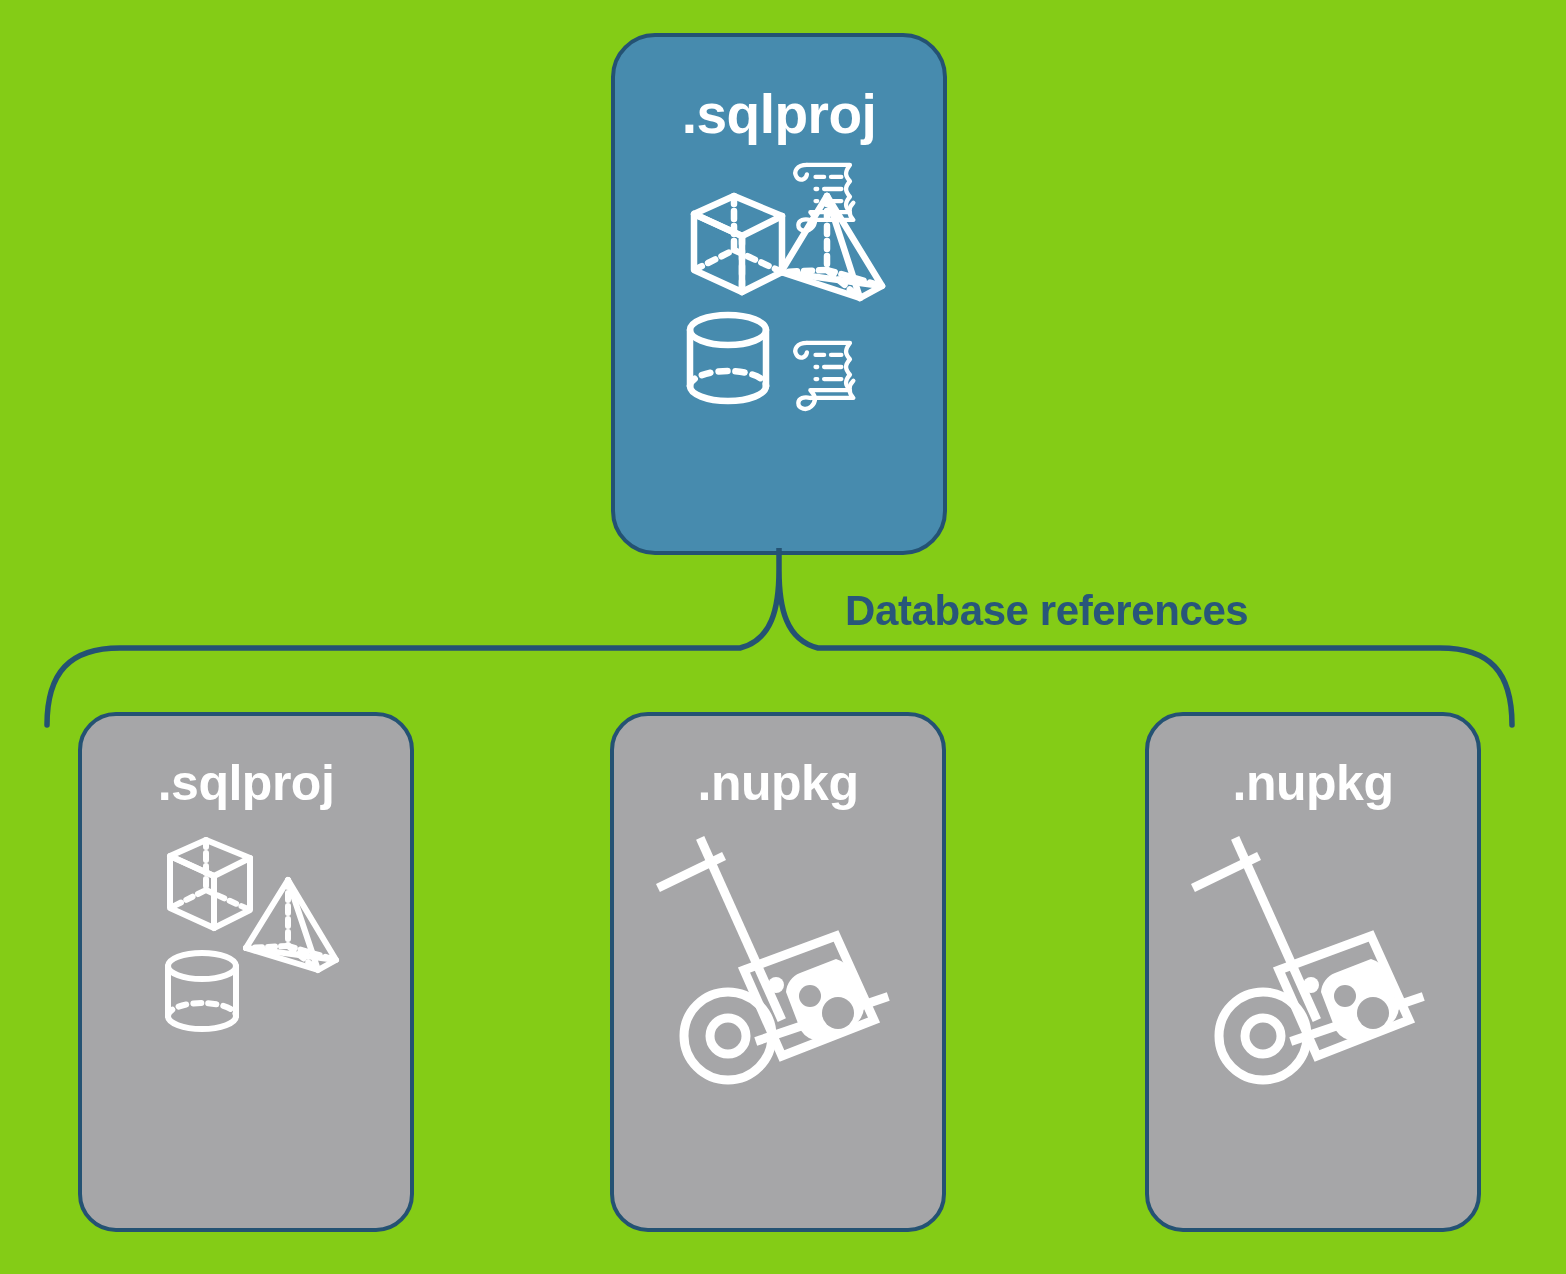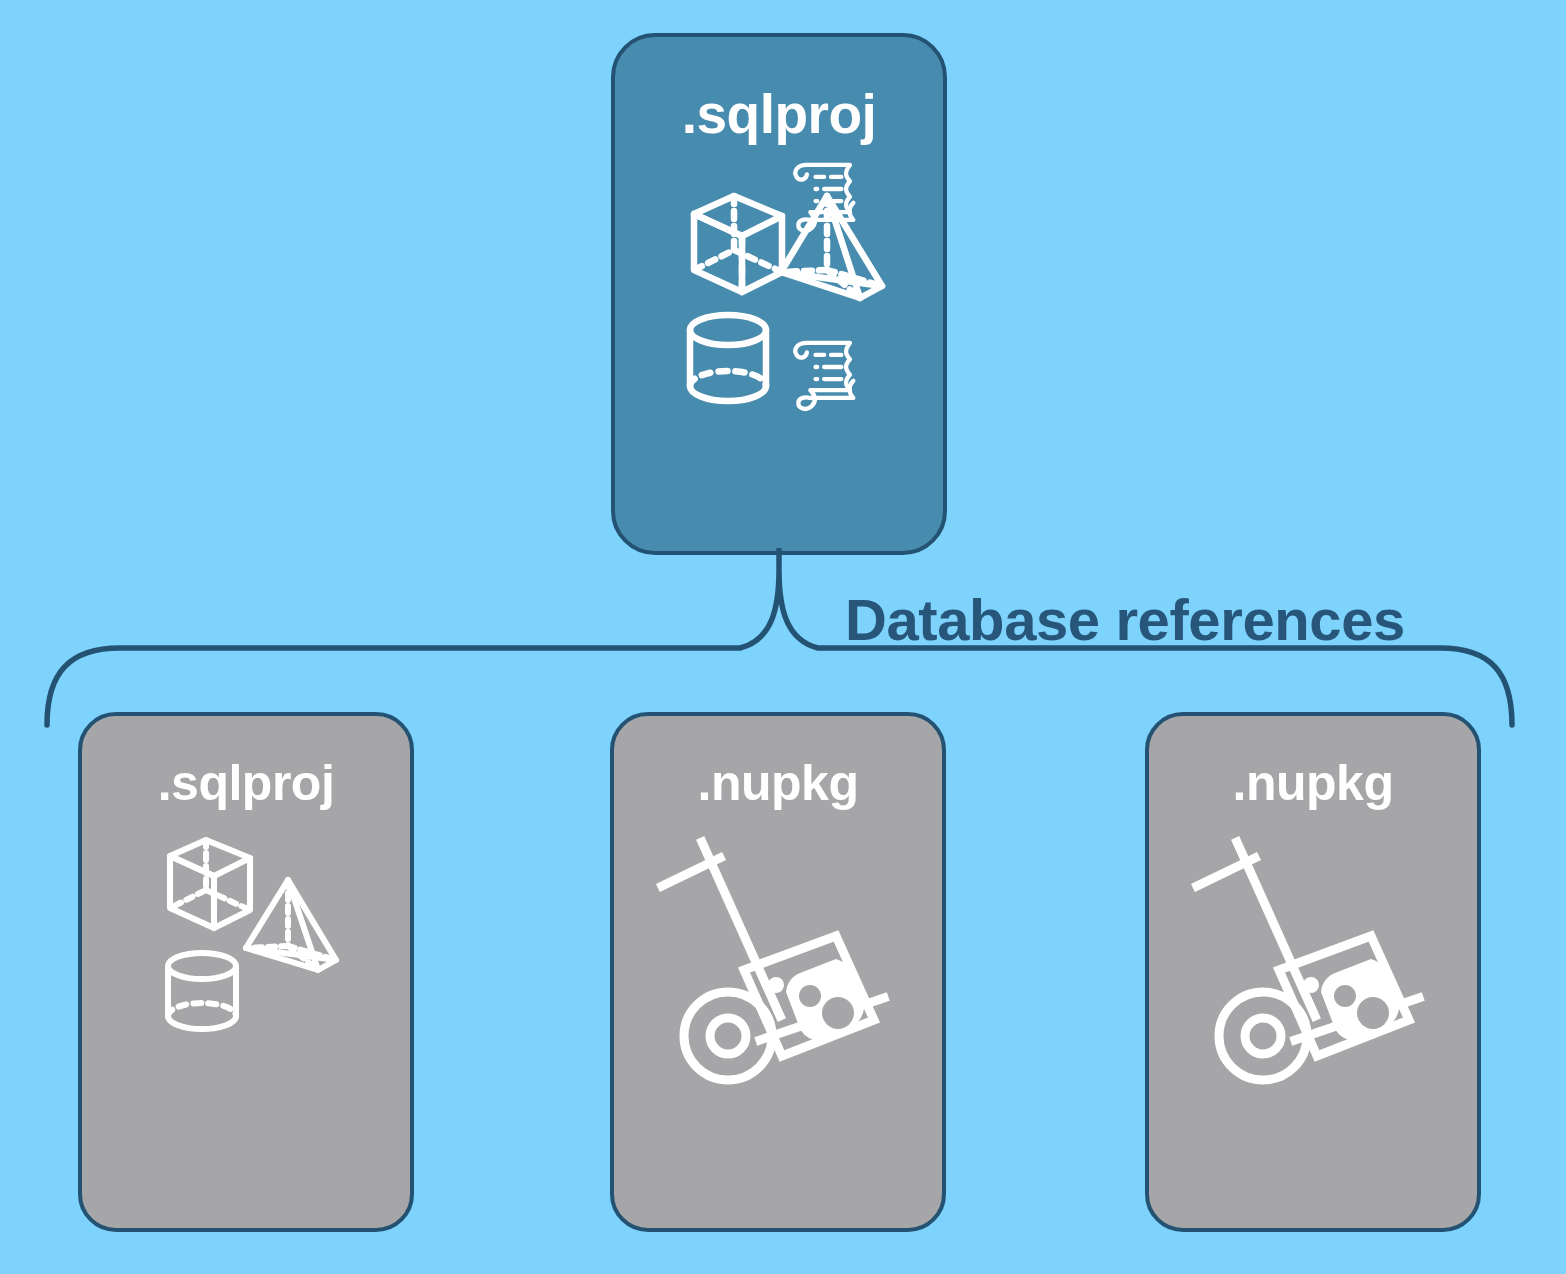--- a/index.html
+++ b/index.html
@@ -8,21 +8,21 @@
     padding: 0;
     background: #ffffff;
   }
   body {
     font-family: "Liberation Sans", sans-serif;
   }
   #stage {
     position: relative;
     width: 1566px;
     height: 1274px;
-    background: #7dd3fc;
+    background: #84cc16;
     overflow: hidden;
   }
 
   
   .card {
     position: absolute;
     box-sizing: border-box;
     border: 4px solid #245273;
     border-radius: 38px;
     display: flex;
@@ -93,21 +93,21 @@
     height: 200px;
     pointer-events: none;
   }
 
   
   #connector-label {
     position: absolute;
     left: 845px;
     top: 588px;
     color: #28567A;
-    font-size: 58px;
+    font-size: 42px;
     font-weight: bold;
     letter-spacing: -0.4px;
     line-height: 1.1;
     white-space: nowrap;
     user-select: none;
   }
 </style>
 </head>
 <body>
 

